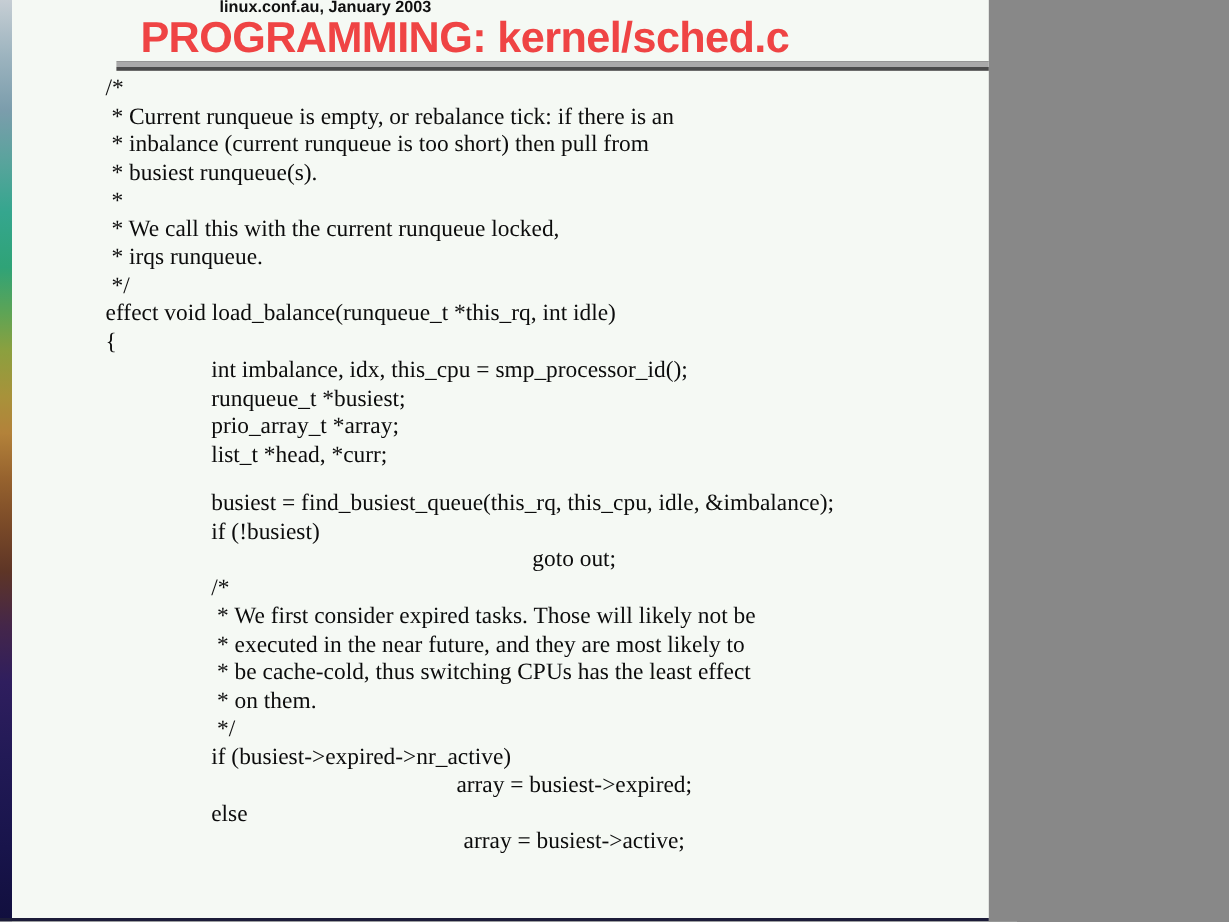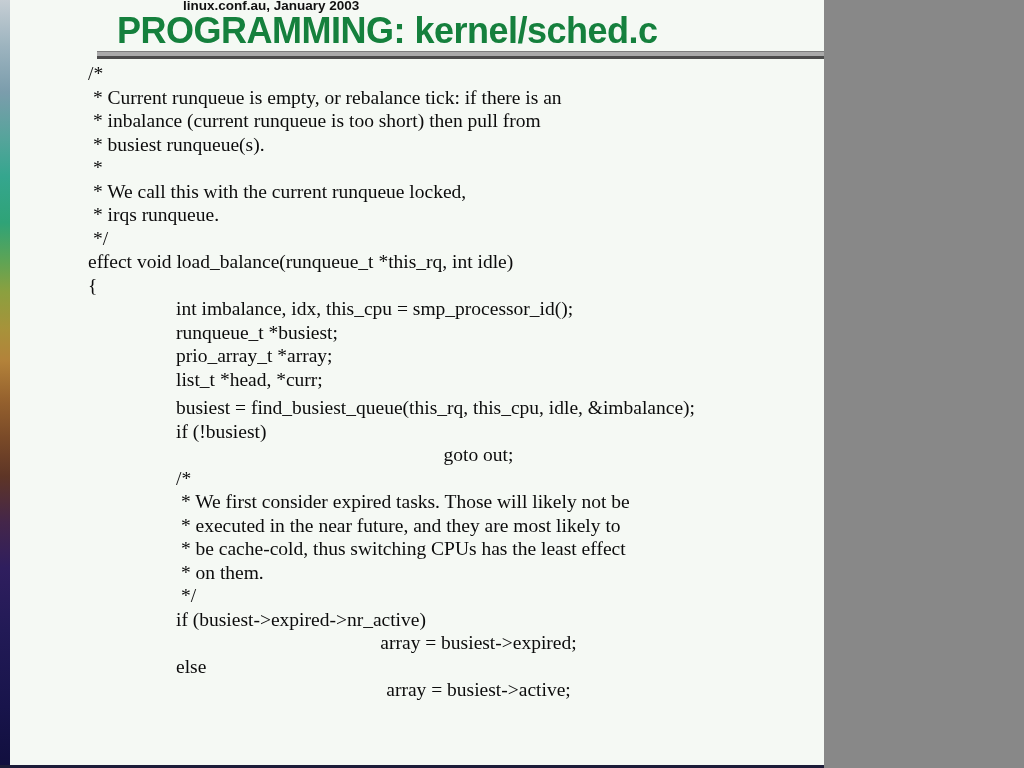--- a/index.html
+++ b/index.html
@@ -31,21 +31,21 @@
     font-weight: bold;
     color: #101010;
     white-space: nowrap;
   }
   .page-title {
     position: absolute;
     left: 117px; top: 10px;
     font-size: 36px;
     font-weight: bold;
     letter-spacing: -0.5px;
-    color: #15803d;
+    color: #ef4444;
     white-space: nowrap;
   }
   .title-rule {
     position: absolute;
     left: 97px; top: 51px;
     width: 927px; height: 8px;
     background: linear-gradient(to bottom,
       #7d7d7d 0px, #7d7d7d 1px,
       #a9a9a9 1px, #a9a9a9 5px,
       #4b4b4b 5px, #4b4b4b 8px);
@@ -54,21 +54,21 @@
     position: absolute;
     left: 88px; top: 62px;
     font-family: "Liberation Serif", serif;
     font-size: 19.5px;
     line-height: 23.5px;
     color: #0c0c0c;
   }
   .code-line { white-space: pre; }
   .code-line.indent-1 { padding-left: 88px; }
   .code-line.indent-2 { padding-left: 174px; text-align: center; }
-  .code-line.gap { margin-top: 5px; }
+  .code-line.gap { margin-top: 17px; }
 </style>
 </head>
 <body>
 
 <div class="slide">
   <div class="left-strip" style="background: linear-gradient(rgb(198, 206, 212) 0%, rgb(157, 180, 191) 6%, rgb(123, 157, 172) 12%, rgb(86, 164, 155) 18%, rgb(53, 166, 142) 23%, rgb(47, 163, 119) 29%, rgb(94, 164, 85) 34%, rgb(139, 160, 63) 38%, rgb(168, 146, 58) 43%, rgb(179, 130, 58) 47%, rgb(150, 98, 46) 52%, rgb(122, 74, 40) 57%, rgb(94, 53, 38) 62%, rgb(68, 38, 74) 68%, rgb(47, 30, 94) 74%, rgb(34, 26, 86) 82%, rgb(24, 20, 75) 92%, rgb(17, 15, 62) 100%);"></div>
 
   <div class="event-label">linux.conf.au, January 2003</div>
 
   <h1 class="page-title" style="margin:0; font-size:36px;">PROGRAMMING: kernel/sched.c</h1>

